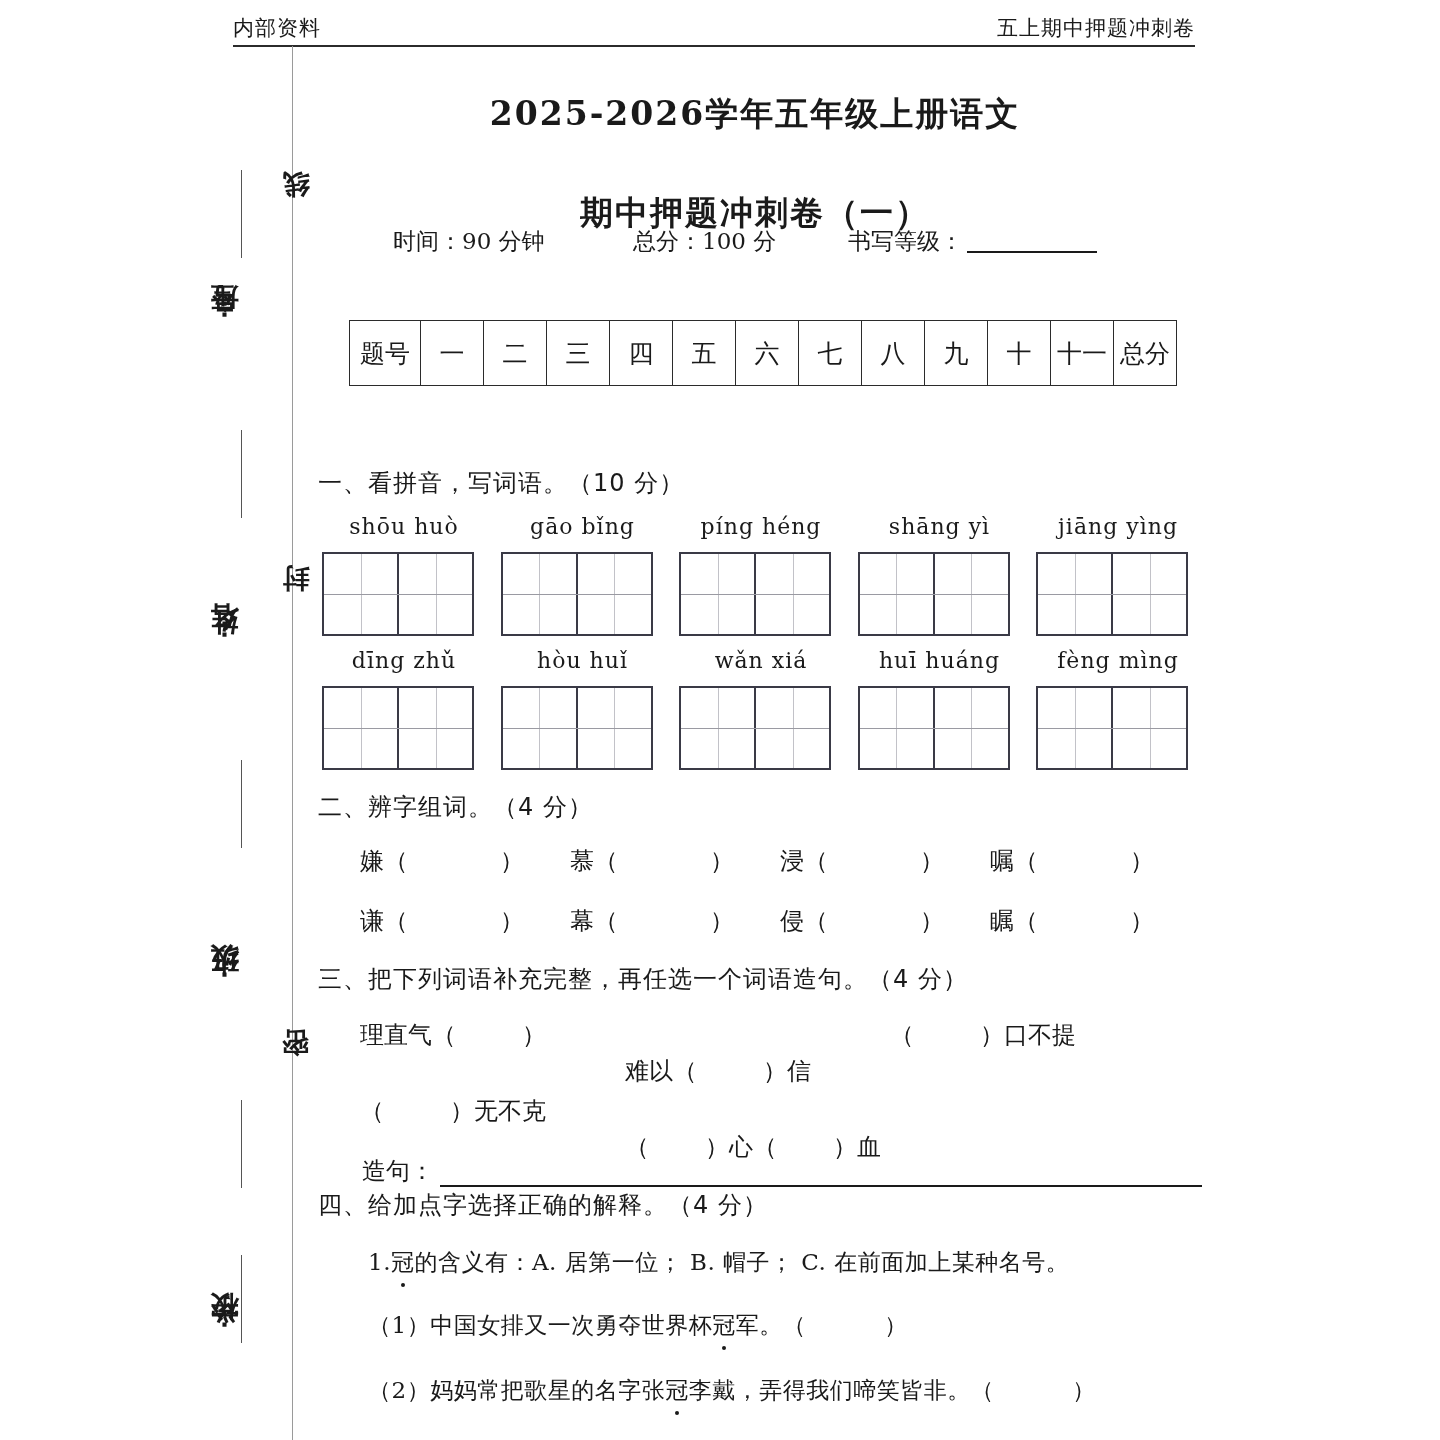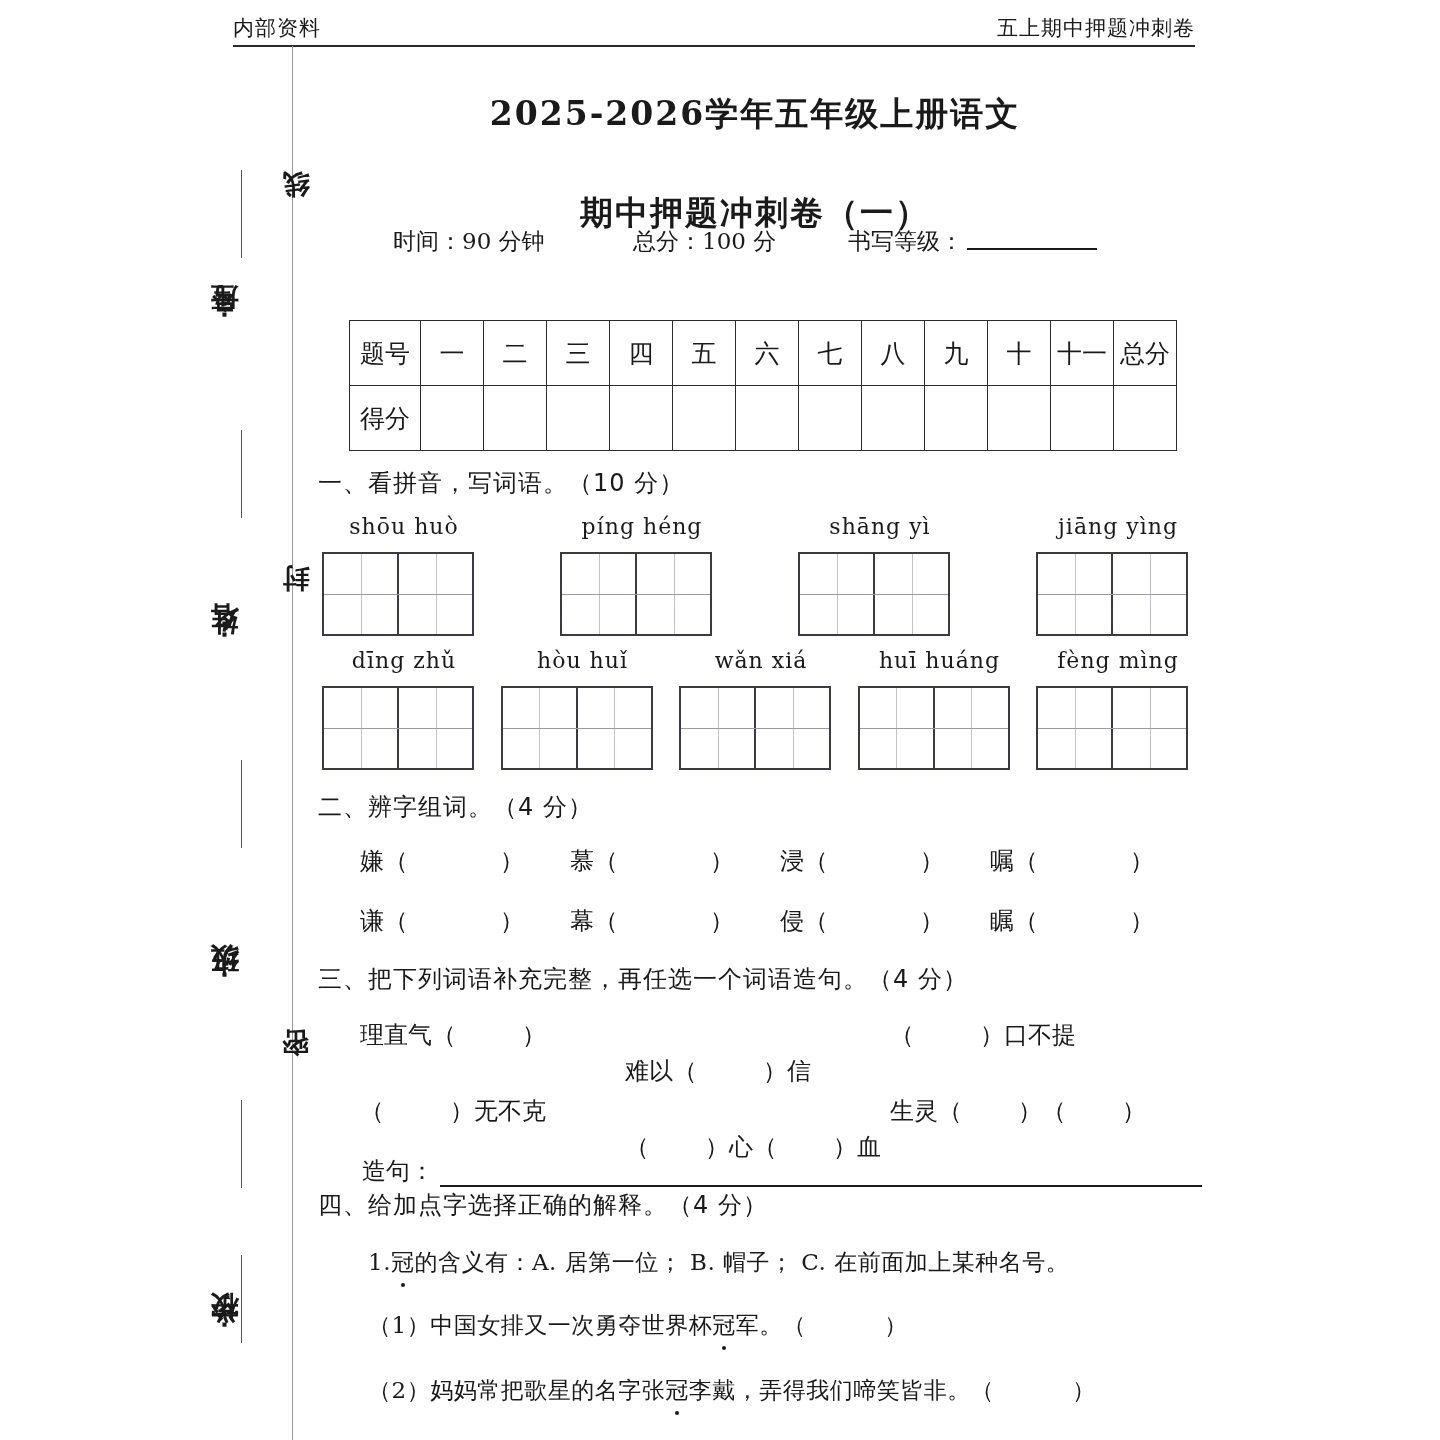--- a/index.html
+++ b/index.html
@@ -110,21 +110,21 @@
     left: 393px;
     top: 224px;
     width: 720px;
     height: 34px;
     font-size: 23px;
     display: flex;
     align-items: center;
   }
   #info-time  { width: 240px; }
   #info-total { width: 215px; }
-  #info-grade-wrap { display: flex; align-items: flex-start; }
+  #info-grade-wrap { display: flex; align-items: center; }
   #info-grade-blank {
     display: inline-block;
     width: 130px;
     border-bottom: 2.5px solid #1a1a1a;
     height: 22px;
     margin-left: 4px;
   }
 
   
   #score-table {
@@ -335,43 +335,35 @@
       <td class="col">四</td>
       <td class="col">五</td>
       <td class="col">六</td>
       <td class="col">七</td>
       <td class="col">八</td>
       <td class="col">九</td>
       <td class="col">十</td>
       <td class="col">十一</td>
       <td class="col">总分</td>
     </tr>
-    <tr>
-      <td class="lab">得分</td>
-      <td class="col"></td>
-      <td class="col"></td>
-      <td class="col"></td>
-      <td class="col"></td>
-      <td class="col"></td>
-      <td class="col"></td>
-      <td class="col"></td>
-      <td class="col"></td>
-      <td class="col"></td>
-      <td class="col"></td>
-      <td class="col"></td>
-      <td class="col"></td>
-    </tr>
   </tbody>
 </table>
 
 <div class="sec-head" id="sec1-head">一、看拼音，写词语。（10 分）</div>
 
 <div class="py-row" id="py-row-1">
   <div class="py-cell">
     <div class="py-text">shōu huò</div>
+    <div class="tzg">
+        <div class="half"></div>
+        <div class="half"></div>
+      </div>
+  </div>
+  <div class="py-cell">
+    <div class="py-text">gāo bǐng</div>
     <div class="tzg">
         <div class="half"></div>
         <div class="half"></div>
       </div>
   </div>
   <div class="py-cell">
     <div class="py-text">píng héng</div>
     <div class="tzg">
         <div class="half"></div>
         <div class="half"></div>
@@ -451,21 +443,20 @@
 
 <div class="cy-row" id="cy-row-1">
   <span class="cy-a"><span>理直气（</span><span class="gap-s"></span><span>）</span></span>
   <span class="cy-b"><span>难以（</span><span class="gap-s"></span><span>）信</span></span>
   <span class="cy-c"><span>（</span><span class="gap-s"></span><span>）口不提</span></span>
 </div>
 
 <div class="cy-row" id="cy-row-2">
   <span class="cy-a"><span>（</span><span class="gap-s"></span><span>）无不克</span></span>
   <span class="cy-b"><span>（</span><span class="gap-m"></span><span>）心（</span><span class="gap-m"></span><span>）血</span></span>
-  <span class="cy-c"><span>生灵（</span><span class="gap-m"></span><span>）（</span><span class="gap-m"></span><span>）</span></span>
 </div>
 
 <div id="zaoju-row">
   <span>造句：</span>
   <span id="zaoju-blank"></span>
 </div>
 
 <div class="sec-head" id="sec4-head">四、给加点字选择正确的解释。（4 分）</div>
 
 <div class="q-line" id="q4-stem">

